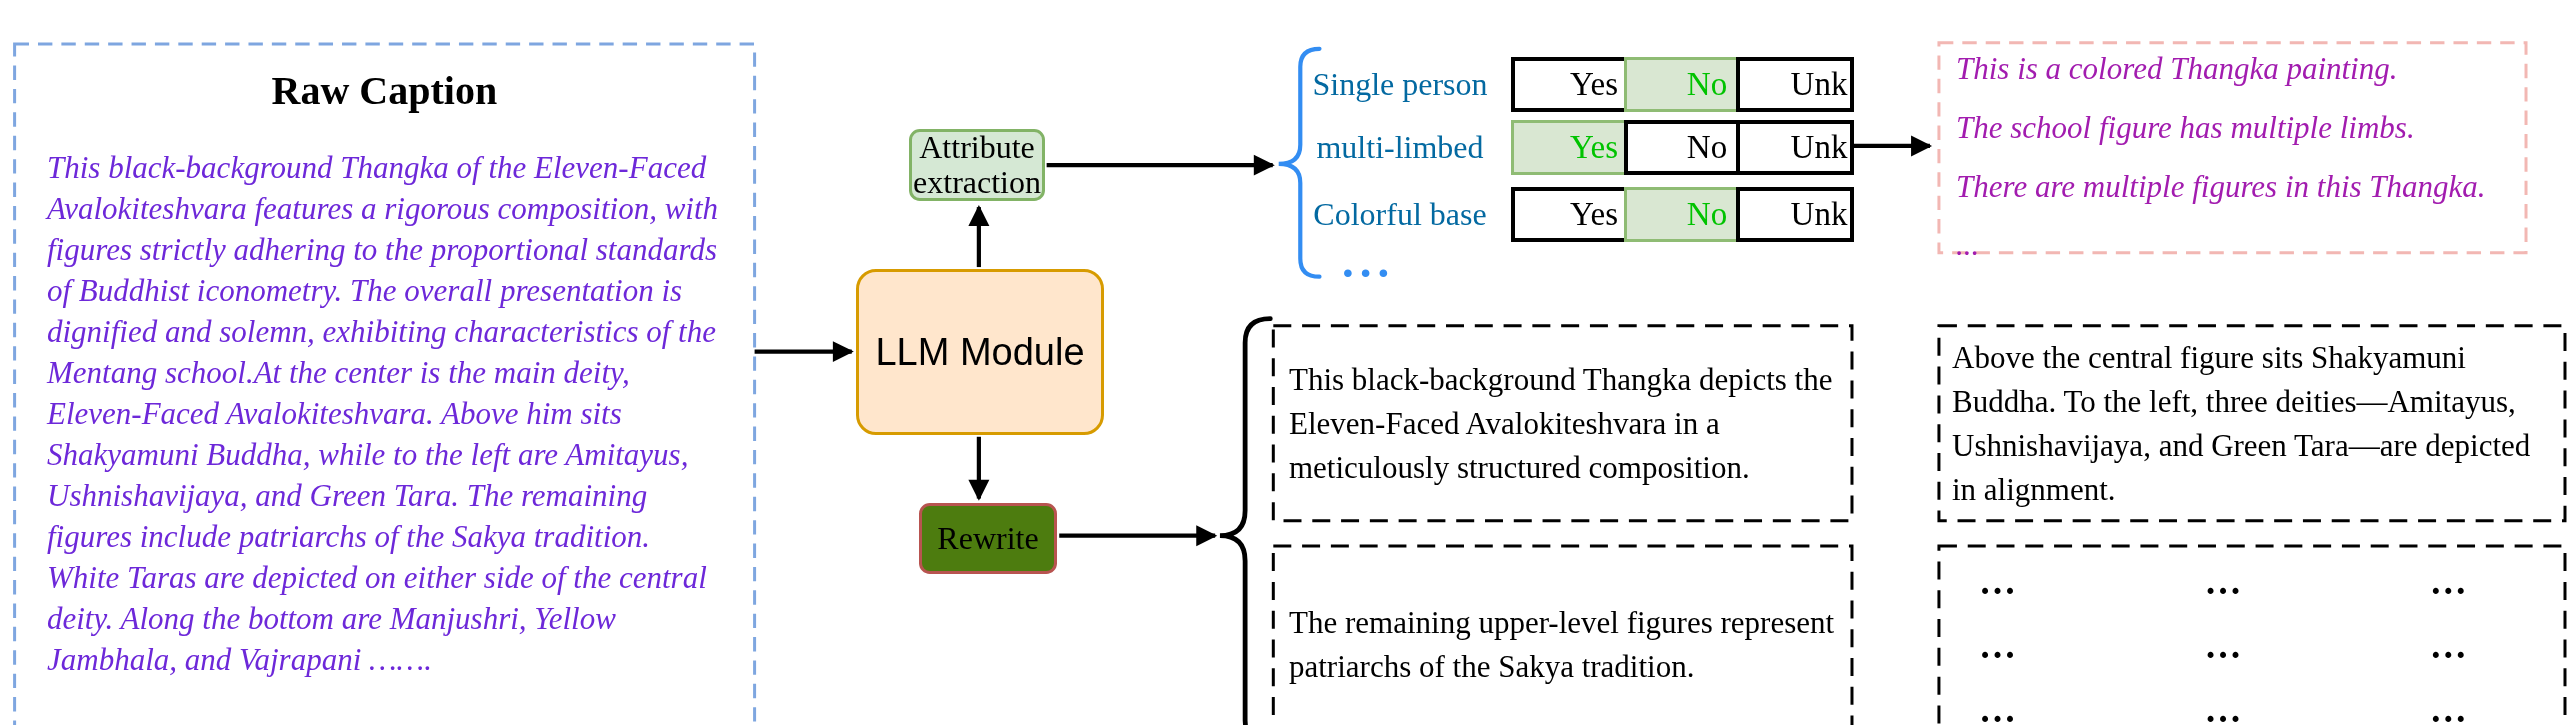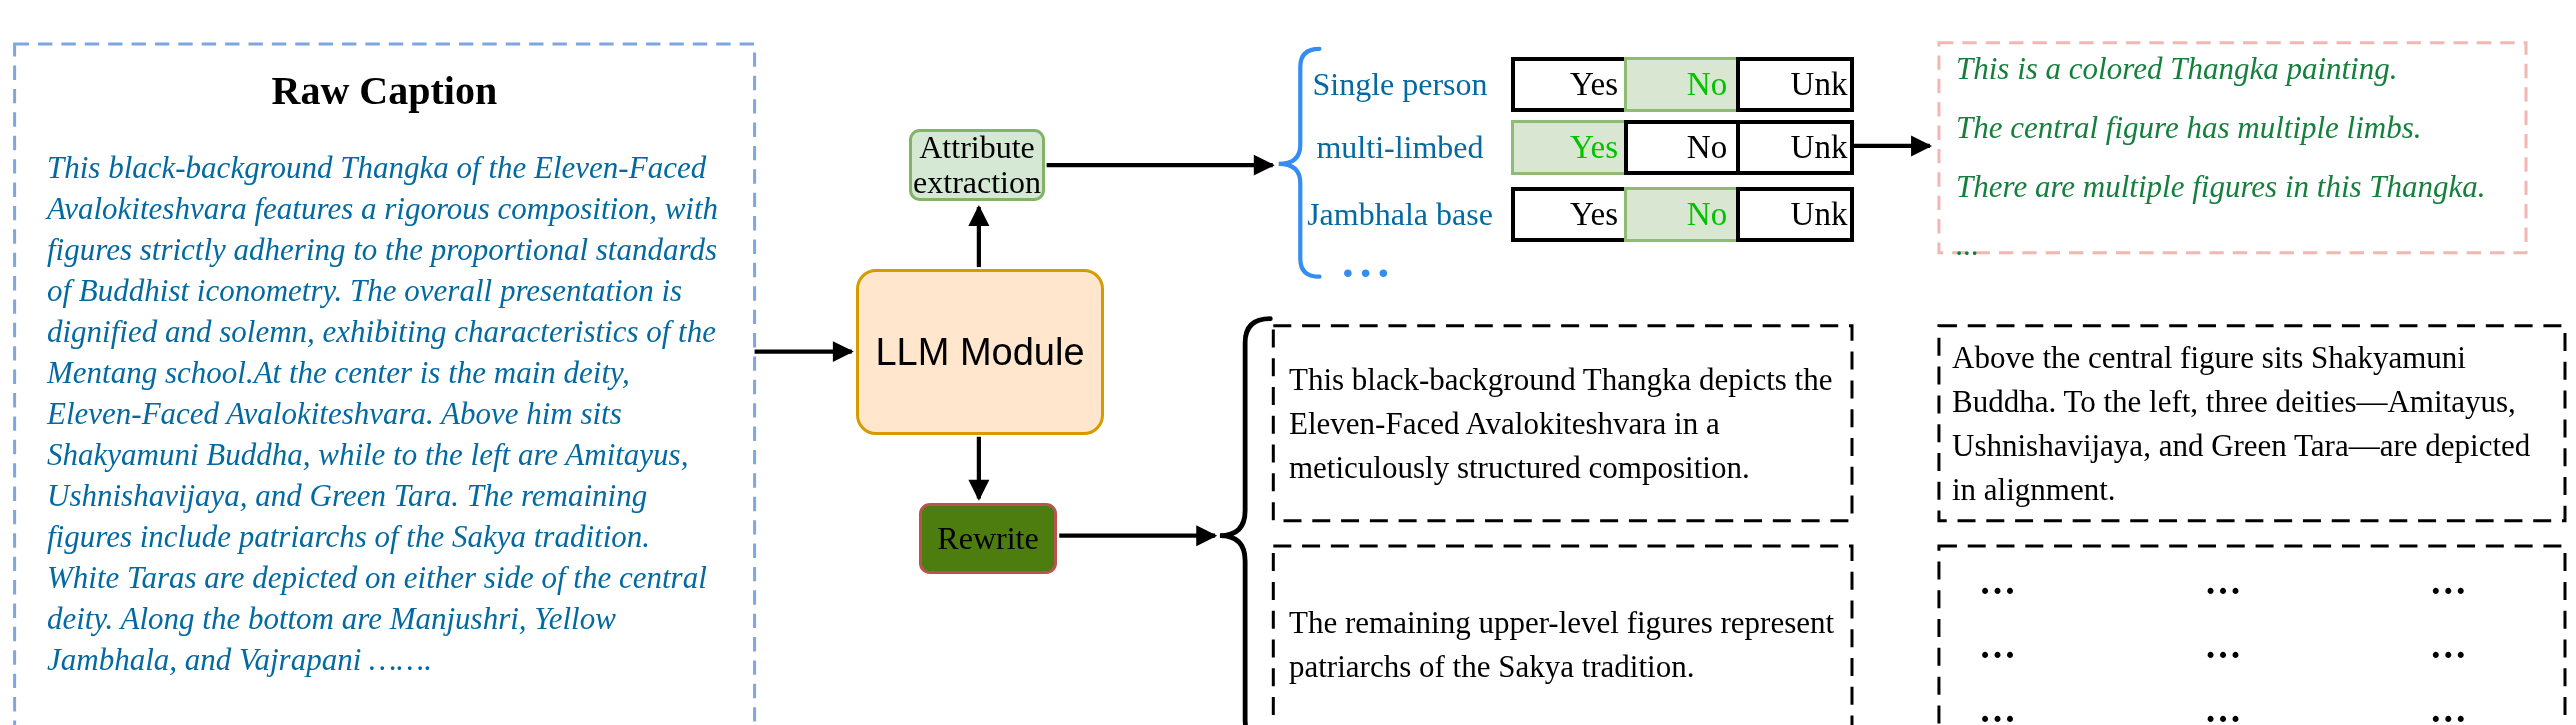--- a/index.html
+++ b/index.html
@@ -14,21 +14,21 @@
   #decor{position:absolute;left:0;top:0;pointer-events:none;}
   .abs{position:absolute;box-sizing:border-box;}
 
   
   .raw-title{
     left:14.4px;top:35px;width:740px;
     text-align:center;font-weight:bold;font-size:40px;color:#000;
   }
   .raw-body{
     left:47px;top:115px;width:681px;
-    font-style:italic;font-size:31px;line-height:41px;color:#0369a1;
+    font-style:italic;font-size:31px;line-height:41px;color:#6d28d9;
     text-align:left;
   }
 
   
   .node{
     display:flex;align-items:center;justify-content:center;
     text-align:center;color:#000;
   }
   .attr-node{
     left:909px;top:97px;width:136px;height:72px;
@@ -62,21 +62,21 @@
     border:3.6px solid #8fbc74;background:#d9e7d2;color:#00c300;
   }
   .attr-more{
     left:1342px;top:202px;width:156px;
     color:#338df2;font-weight:bold;font-size:47px;letter-spacing:6px;
   }
 
   
   .pink-lines{
     left:1956px;top:20.4px;width:558px;
-    font-style:italic;font-size:31px;color:#15803d;
+    font-style:italic;font-size:31px;color:#a21caf;
   }
   .pink-lines p{margin:0 0 24.6px 0;line-height:34px;}
   .pink-lines p:last-child{margin:0;}
 
   
   .rw-text{
     display:flex;align-items:center;
     font-size:31px;line-height:44px;color:#000;text-align:left;
   }
   .rw1{left:1289px;top:294px;width:552px;height:195px;}
@@ -122,42 +122,42 @@
 
   <div class="abs raw-title">Raw Caption</div>
   <div class="abs raw-body">This black-background Thangka of the Eleven-Faced Avalokiteshvara features a rigorous composition, with figures strictly adhering to the proportional standards of Buddhist iconometry. The overall presentation is dignified and solemn, exhibiting characteristics of the Mentang school.At the center is the main deity, Eleven-Faced Avalokiteshvara. Above him sits Shakyamuni Buddha, while to the left are Amitayus, Ushnishavijaya, and Green Tara. The remaining figures include patriarchs of the Sakya tradition. White Taras are depicted on either side of the central deity. Along the bottom are Manjushri, Yellow Jambhala, and Vajrapani …….</div>
 
   <div class="abs node attr-node">Attribute extraction</div>
   <div class="abs node llm-node">LLM Module</div>
   <div class="abs node rewrite-node">Rewrite</div>
 
   <div class="abs attr-label" style="top:25px">Single person</div>
   <div class="abs attr-label" style="top:88px">multi-limbed</div>
-  <div class="abs attr-label" style="top:155px">Jambhala base</div>
+  <div class="abs attr-label" style="top:155px">Colorful base</div>
   <div class="abs attr-more">...</div>
 
   <div>
     <div class="abs cell" style="left:1511px;top:25px">Yes</div>
     <div class="abs cell selected" style="left:1624px;top:25px">No</div>
     <div class="abs cell" style="left:1736px;top:25px">Unk</div>
   </div>
   <div>
     <div class="abs cell selected" style="left:1511px;top:88px">Yes</div>
     <div class="abs cell" style="left:1624px;top:88px">No</div>
     <div class="abs cell" style="left:1736px;top:88px">Unk</div>
   </div>
   <div>
     <div class="abs cell" style="left:1511px;top:155px">Yes</div>
     <div class="abs cell selected" style="left:1624px;top:155px">No</div>
     <div class="abs cell" style="left:1736px;top:155px">Unk</div>
   </div>
 
   <div class="abs pink-lines">
     <p>This is a colored Thangka painting.</p>
-    <p>The central figure has multiple limbs.</p>
+    <p>The school figure has multiple limbs.</p>
     <p>There are multiple figures in this Thangka.</p>
     <p>...</p>
   </div>
 
   <div class="abs rw-text rw1">This black-background Thangka depicts the Eleven-Faced Avalokiteshvara in a meticulously structured composition.</div>
   <div class="abs rw-text rw2">Above the central figure sits Shakyamuni Buddha. To the left, three deities—Amitayus, Ushnishavijaya, and Green Tara—are depicted in alignment.</div>
   <div class="abs rw-text rw3">The remaining upper-level figures represent patriarchs of the Sakya tradition.</div>
 
   <div class="abs dots-grid">
     <div class="dots-row">

